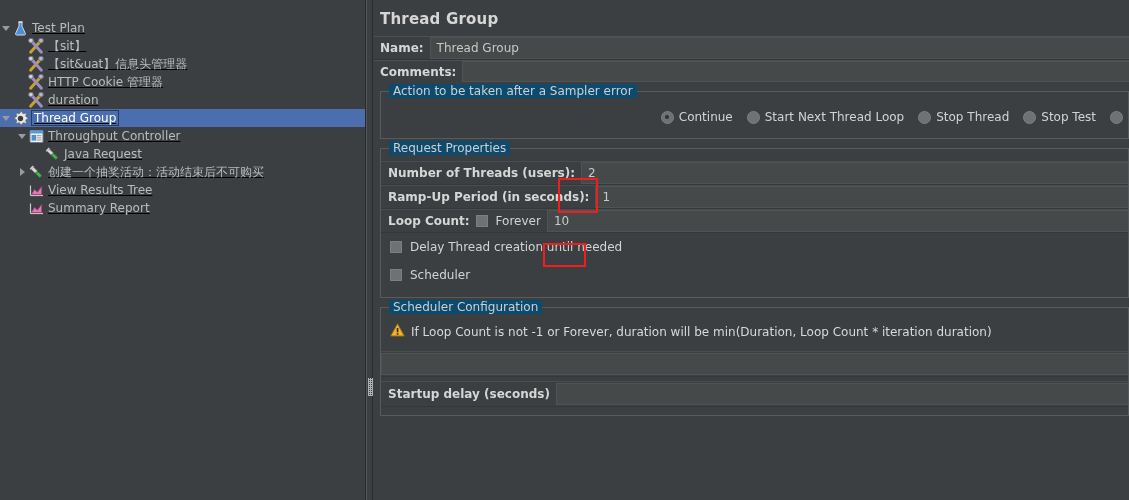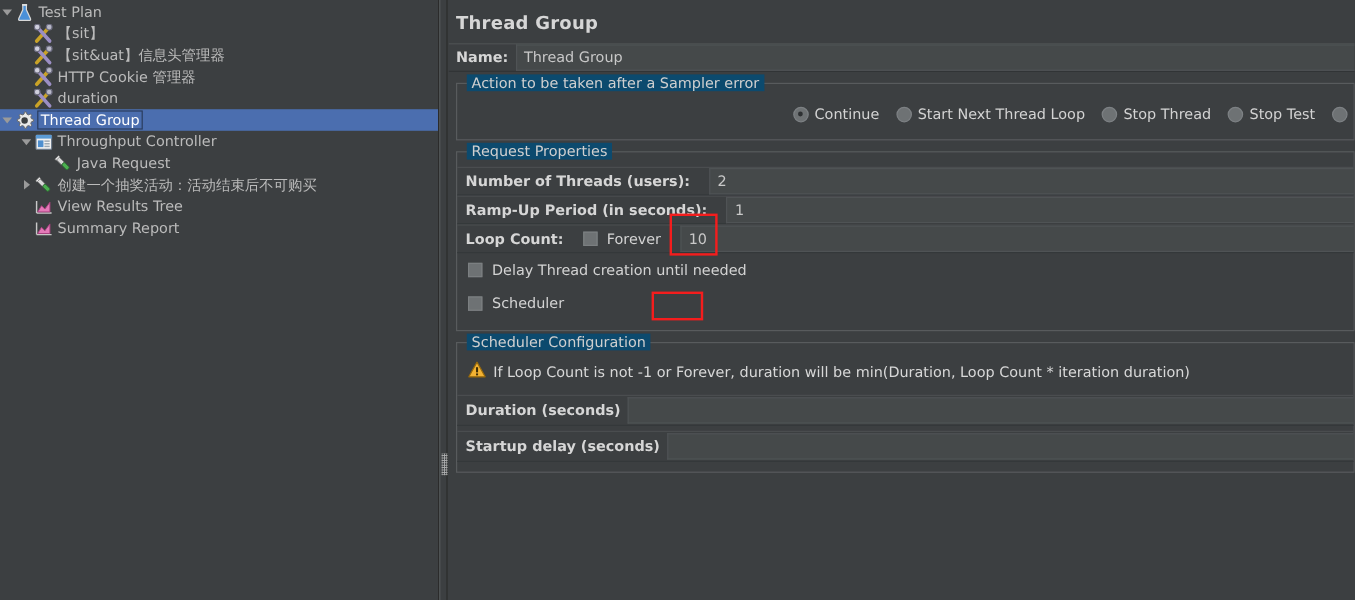--- a/index.html
+++ b/index.html
@@ -13,21 +13,21 @@
 
   
   .sidebar {
     width: 366px; height: 500px;
     background: #3c3f41;
     border-right: 1px solid #2b2b2b;
     position: relative;
     overflow: hidden;
     flex: 0 0 366px;
   }
-  .tree { padding-top: 1px; }
+  .tree { padding-top: 19px; text-decoration: underline; }
   .node {
     height: 18px;
     display: flex;
     align-items: center;
     white-space: nowrap;
     font-size: 12px;
     color: #bbbbbb;
     position: relative;
   }
   .node.selected { background: #4b6eaf; }
@@ -157,21 +157,20 @@
     left: 3.5px; top: 3.5px; width: 4px; height: 4px;
     border-radius: 50%; background: #2e3133;
   }
   .radio-item span { color: #d3d3d3; font-size: 12px; }
 
   
   .prop-row {
     display: flex; align-items: stretch; height: 24px;
     border-top: 1px solid #4a4d4f;
     border-bottom: 1px solid #34383a;
-    gap: 10px;
   }
   .prop-row .plabel {
     color: #d6d6d6; font-size: 12px; font-weight: bold;
     display: flex; align-items: center; padding: 0 6px 0 7px;
     flex: 0 0 auto; white-space: nowrap;
   }
   .inp {
     background: #45494a;
     border: 1px solid #4f5355;
     color: #c9c9c9; font-size: 12px;
@@ -387,20 +386,24 @@
 
   <div class="main">
 
     <div class="page-title">Thread Group</div>
 
     <div class="row">
       <div class="cap">Name:</div>
       <div class="field">Thread Group</div>
     </div>
 
+    <div class="row comments-row">
+      <div class="cap">Comments:</div>
+      <div class="field"></div>
+    </div>
 
     <div class="group">
       <div class="legend">Action to be taken after a Sampler error</div>
       <div class="radio-row" id="radio-row">
           <div class="radio-item">
             <span class="radio on"></span>
             <span>Continue</span>
           </div>
           <div class="radio-item">
             <span class="radio"></span>
@@ -462,21 +465,20 @@
           <svg width="15" height="14" viewBox="0 0 15 14">
             <path d="M7.5 0.8 L14.3 13 L0.7 13 Z" fill="#f2b233" stroke="#9a6b0b" stroke-width="1" stroke-linejoin="round"></path>
             <rect x="6.7" y="5" width="1.7" height="4.3" fill="#3a2b06"></rect>
             <rect x="6.7" y="10.2" width="1.7" height="1.6" fill="#3a2b06"></rect>
           </svg>
         </span>
         <span class="wtxt">If Loop Count is not -1 or Forever, duration will be min(Duration, Loop Count * iteration duration)</span>
       </div>
 
       <div class="sched-row">
-        <div class="plabel">Duration (seconds)</div>
         <div class="inp grow"></div>
       </div>
 
       <div class="sched-row">
         <div class="plabel">Startup delay (seconds)</div>
         <div class="inp grow"></div>
       </div>
     </div>
 
   </div>

